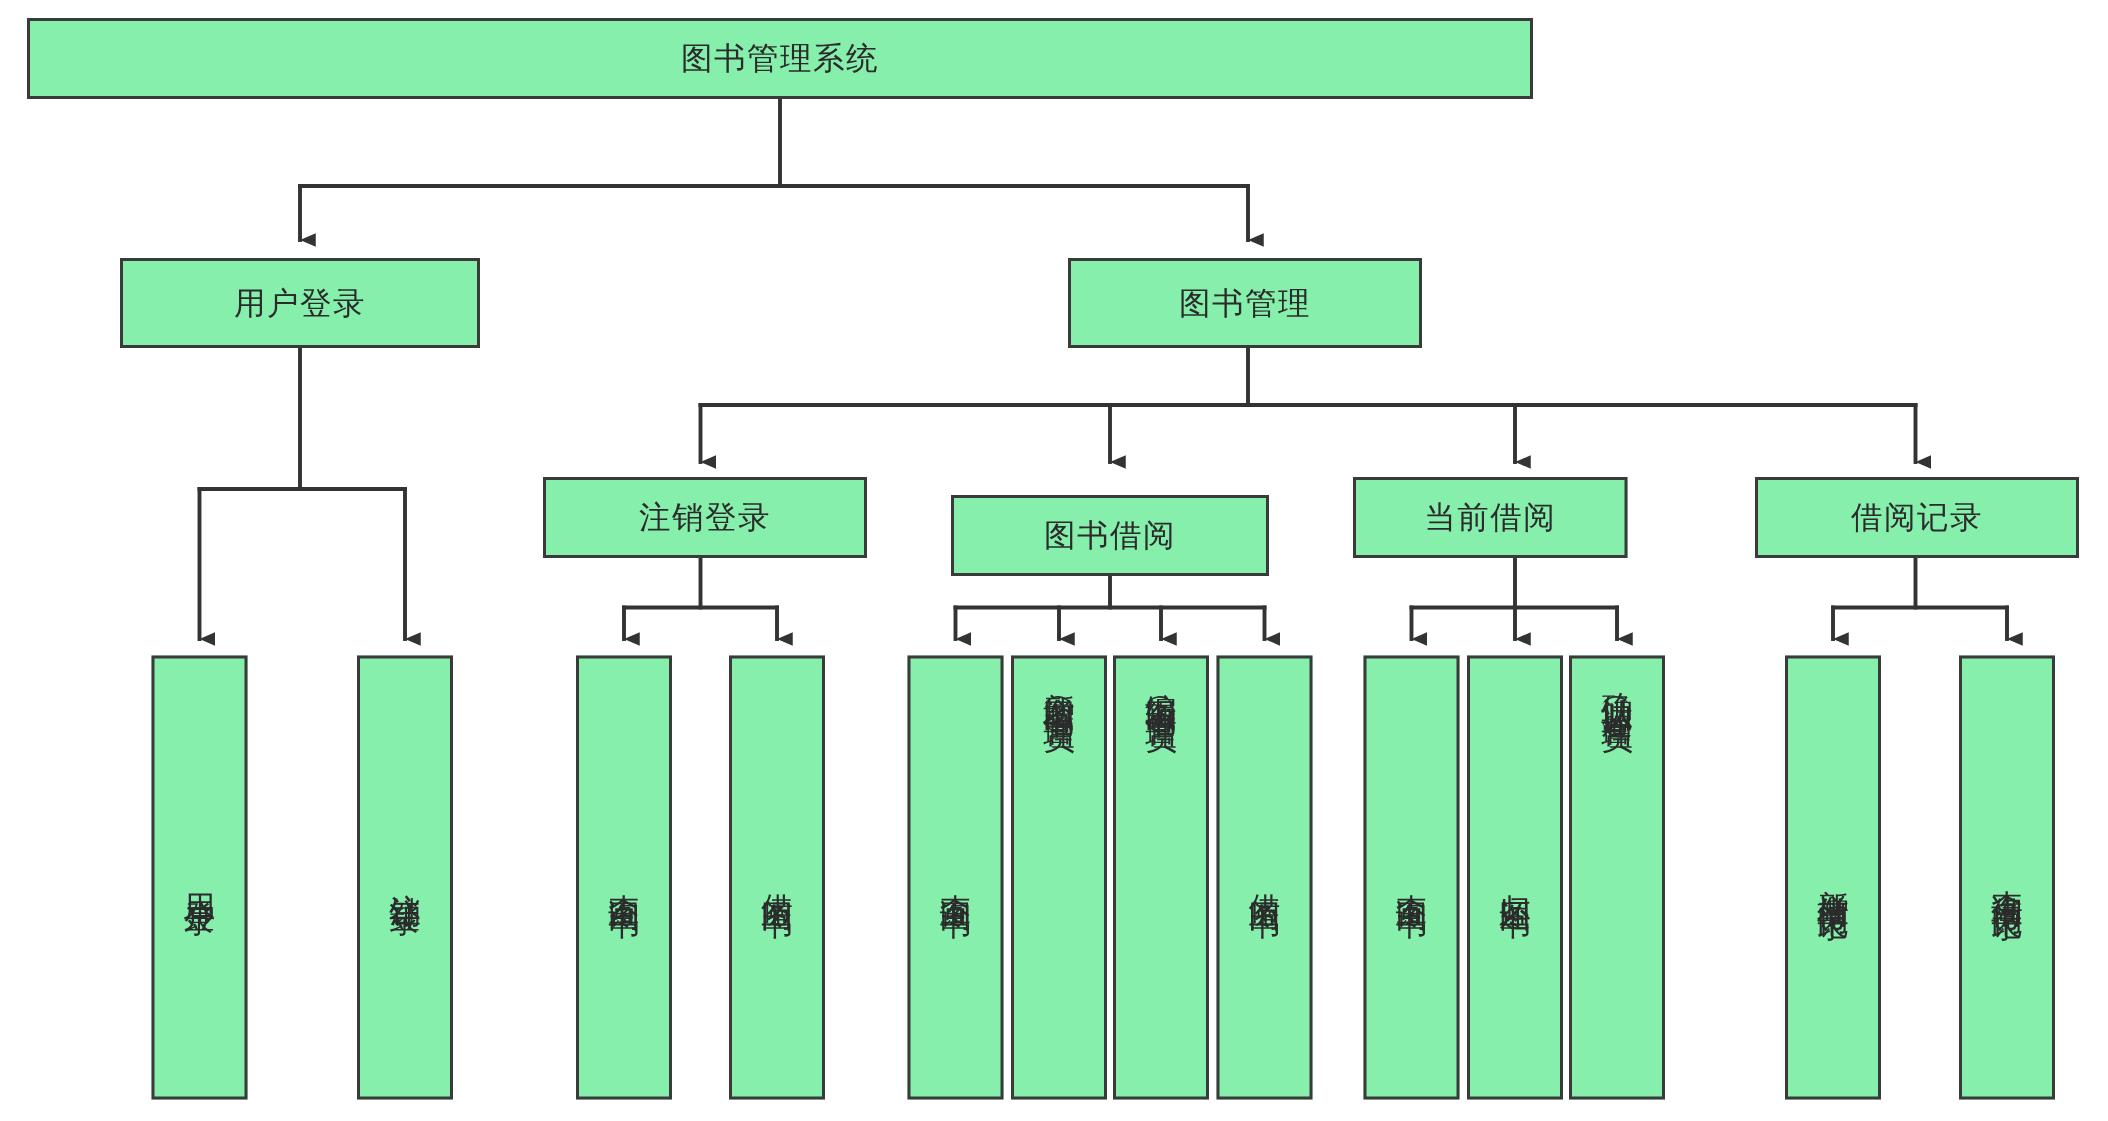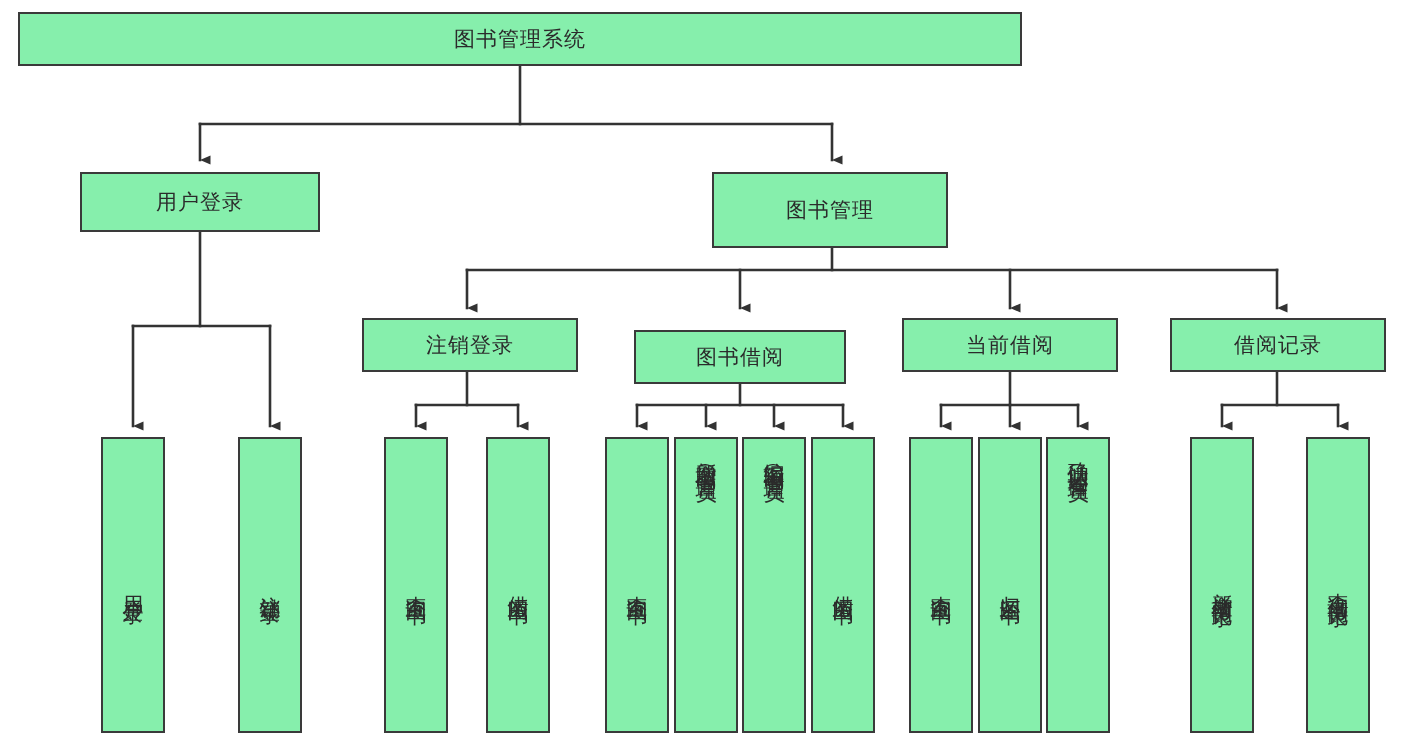--- a/index.html
+++ b/index.html
@@ -121,31 +121,31 @@
     </g>
   </svg>
 
   <div class="node" style="left:18px;top:12px;width:1004px;height:54px;">
     <span class="label">图书管理系统</span>
   </div>
 
   <div class="node" style="left:80px;top:172px;width:240px;height:60px;">
     <span class="label">用户登录</span>
   </div>
-  <div class="node" style="left:712px;top:172px;width:236px;height:76px;">
+  <div class="node" style="left:712px;top:172px;width:236px;height:60px;">
     <span class="label">图书管理</span>
   </div>
 
   <div class="node" style="left:362px;top:318px;width:216px;height:54px;">
     <span class="label">注销登录</span>
   </div>
   <div class="node" style="left:634px;top:318px;width:212px;height:54px;margin-top:12px;">
     <span class="label">图书借阅</span>
   </div>
-  <div class="node" style="left:902px;top:318px;width:216px;height:54px;">
+  <div class="node" style="left:902px;top:318px;width:183px;height:54px;">
     <span class="label">当前借阅</span>
   </div>
   <div class="node" style="left:1170px;top:318px;width:216px;height:54px;">
     <span class="label">借阅记录</span>
   </div>
 
   <div class="node vert center" style="left:101px;top:437px;width:64px;height:296px;">
     <span class="label">用户登录</span>
   </div>
   <div class="node vert center" style="left:238px;top:437px;width:64px;height:296px;">

